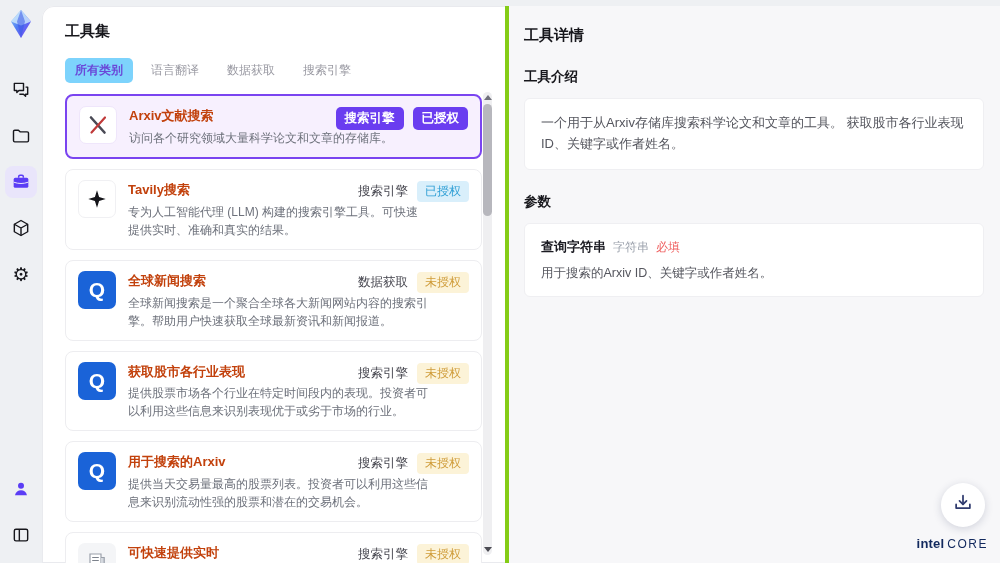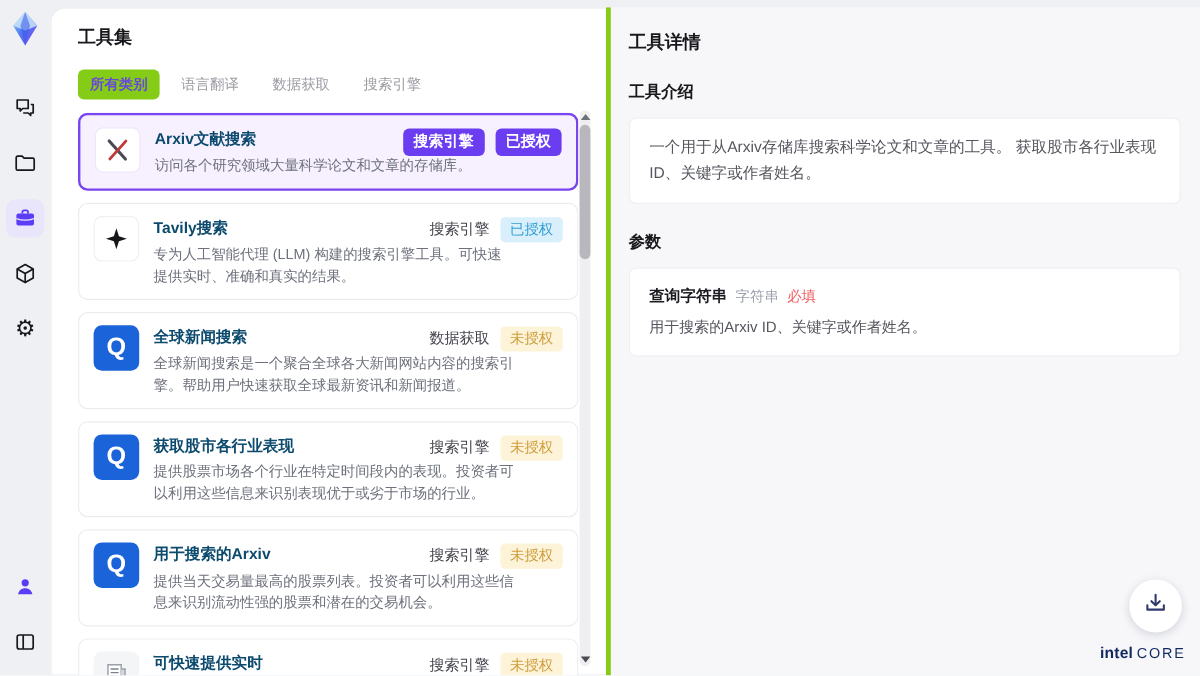--- a/index.html
+++ b/index.html
@@ -17,31 +17,31 @@
   .gear-glyph { font-size:19px; line-height:1; color:#17171c; }
 
   
   .main { flex:1; margin-top:6px; background:#ffffff; border-top-left-radius:12px; display:flex; overflow:hidden; box-shadow:0 0 0 1px #e9eaee inset; }
 
   
   .left-pane { width:463px; flex:0 0 463px; padding:16px 0 0 23px; position:relative; height:557px; }
   .page-title { font-size:15px; font-weight:700; color:#17171c; }
   .tabs { display:flex; align-items:center; gap:8px; margin-top:17px; }
   .tab { font-size:12px; color:#9a9aa3; padding:4px 10px; border-radius:5px; cursor:pointer; white-space:nowrap; }
-  .tab.active { background:#84cc16; color:#6a48d8; font-weight:700; }
+  .tab.active { background:#7dd3fc; color:#6a48d8; font-weight:700; }
 
   .tool-list { margin-top:11px; width:417px; height:470px; overflow:hidden; }
   .tool-card { position:relative; display:flex; gap:12px; background:#fff; border:1px solid #ededf0; border-radius:8px; padding:10px 12px; margin-bottom:10px; cursor:pointer; }
   .tool-card.selected { background:#f7f0fe; border:2px solid #7a44f0; }
   .tool-icon { width:38px; height:38px; flex:0 0 38px; border-radius:7px; display:flex; align-items:center; justify-content:center; background:#fff; border:1px solid #f0f0f3; overflow:hidden; }
   .tool-card.selected .tool-icon { border-color:#efe6fb; }
   .tool-icon.q { background:#1a63d8; border:none; color:#fff; font-weight:700; font-size:21px; }
   .tool-icon.news { background:#f4f5f7; border:none; }
   .tool-body { flex:1; min-width:0; padding-top:1px; }
-  .tool-name { font-size:13px; font-weight:700; color:#0c4a6e; line-height:1.45; }
+  .tool-name { font-size:13px; font-weight:700; color:#c2410c; line-height:1.45; }
   .tool-desc { font-size:12px; color:#6d717b; line-height:1.5; margin-top:3px; max-width:300px; }
   .tool-tags { position:absolute; top:11px; right:12px; display:flex; align-items:center; gap:9px; }
   .tag-cat { font-size:12.5px; color:#45454e; }
   .tag-status { font-size:12px; padding:2px 8px; border-radius:4px; }
   .tag-status.authorized { background:#d9effb; color:#2f9fd5; }
   .tag-status.unauthorized { background:#fcf3d8; color:#cf9c3a; }
   .tool-card.selected .tag-cat,
   .tool-card.selected .tag-status { background:#6a3df0; color:#fff; font-size:12.5px; font-weight:600; padding:3px 9px; border-radius:5px; }
 
   

